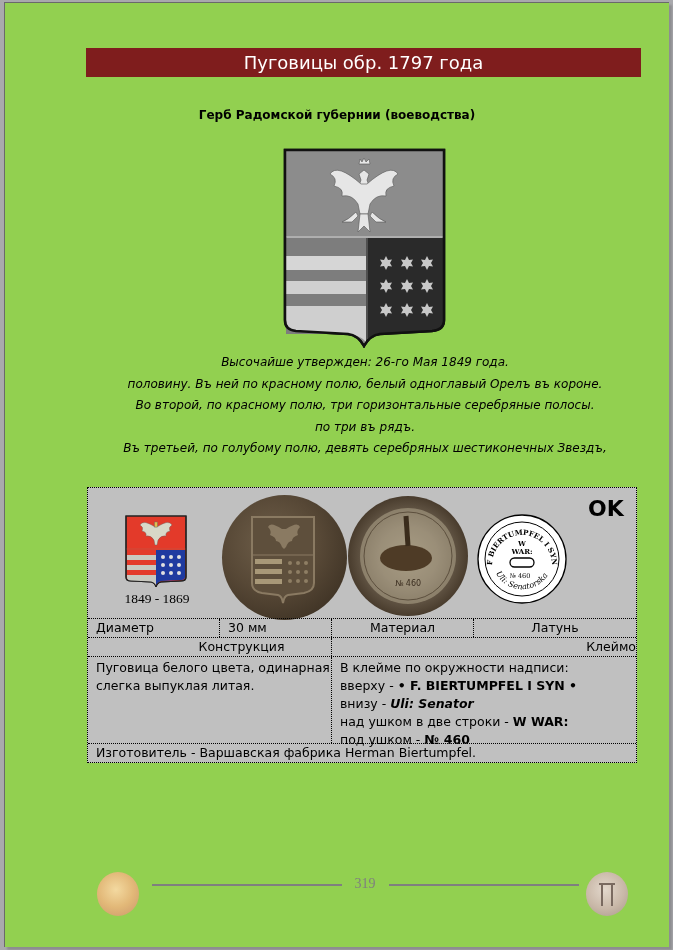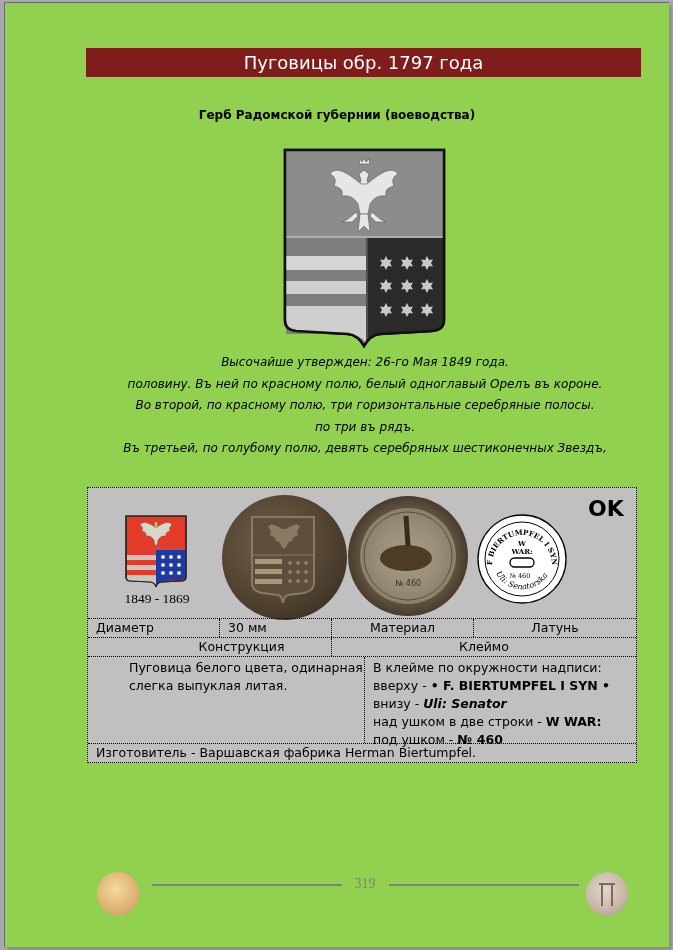--- a/index.html
+++ b/index.html
@@ -48,21 +48,21 @@
   .ok-label { position: absolute; left: 500px; top: 8px; font-size: 22px; font-weight: bold; font-family: "DejaVu Sans", sans-serif; }
 
   .row { position: absolute; left: 0; width: 548px; border-top: 1px dotted #000; }
   .cell { position: absolute; top: 0; height: 100%; box-sizing: border-box; padding-left: 8px; white-space: nowrap; }
   .vline { border-left: 1px dotted #000; }
   .center { text-align: center; padding-left: 0; }
   .r1 { top: 130px; height: 18px; line-height: 18px; }
   .r2 { top: 149px; height: 18px; line-height: 18px; }
   .r3 { top: 168px; height: 86px; }
   .r4 { top: 255px; height: 18px; line-height: 18px; }
-  .r3 .cell { padding-top: 2px; line-height: 18px; margin-left: 33px; }
+  .r3 .cell { padding-top: 2px; line-height: 18px; }
   .b { font-weight: bold; }
   .bi { font-weight: bold; font-style: italic; }
 
   .footer-line { position: absolute; top: 881px; height: 2px; background: #7f7f7f; }
   .page-num { position: absolute; left: 330px; width: 60px; top: 873px; text-align: center; color: #7f7f7f; font-family: "Liberation Serif", serif; font-size: 14px; }
   .foot-btn { position: absolute; top: 869px; width: 42px; height: 44px; border-radius: 50%; }
 </style>
 </head>
 <body>
 
@@ -220,21 +220,21 @@
 
     <div class="row r1">
       <div class="cell" style="left:0;width:131px;">Диаметр</div>
       <div class="cell vline" style="left:131px;width:112px;">30 мм</div>
       <div class="cell vline center" style="left:243px;width:142px;text-align:center;">Материал</div>
       <div class="cell vline center" style="left:385px;width:163px;">Латунь</div>
     </div>
 
     <div class="row r2">
       <div class="cell center" style="left:0;width:243px;margin-left:32px;">Конструкция</div>
-      <div class="cell vline center" style="left:243px;width:305px;">Клеймо</div>
+      <div class="cell vline center" style="left:243px;width:305px;text-align:right;">Клеймо</div>
     </div>
 
     <div class="row r3">
       <div class="cell" style="left:0;width:243px;">
         <div>Пуговица белого цвета, одинарная</div>
         <div>слегка выпуклая литая.</div>
       </div>
       <div class="cell vline" style="left:243px;width:305px;">
         <div>В клейме по окружности надписи:</div>
         <div><span>вверху - </span><span class="b">• F. BIERTUMPFEL I SYN •</span></div>

